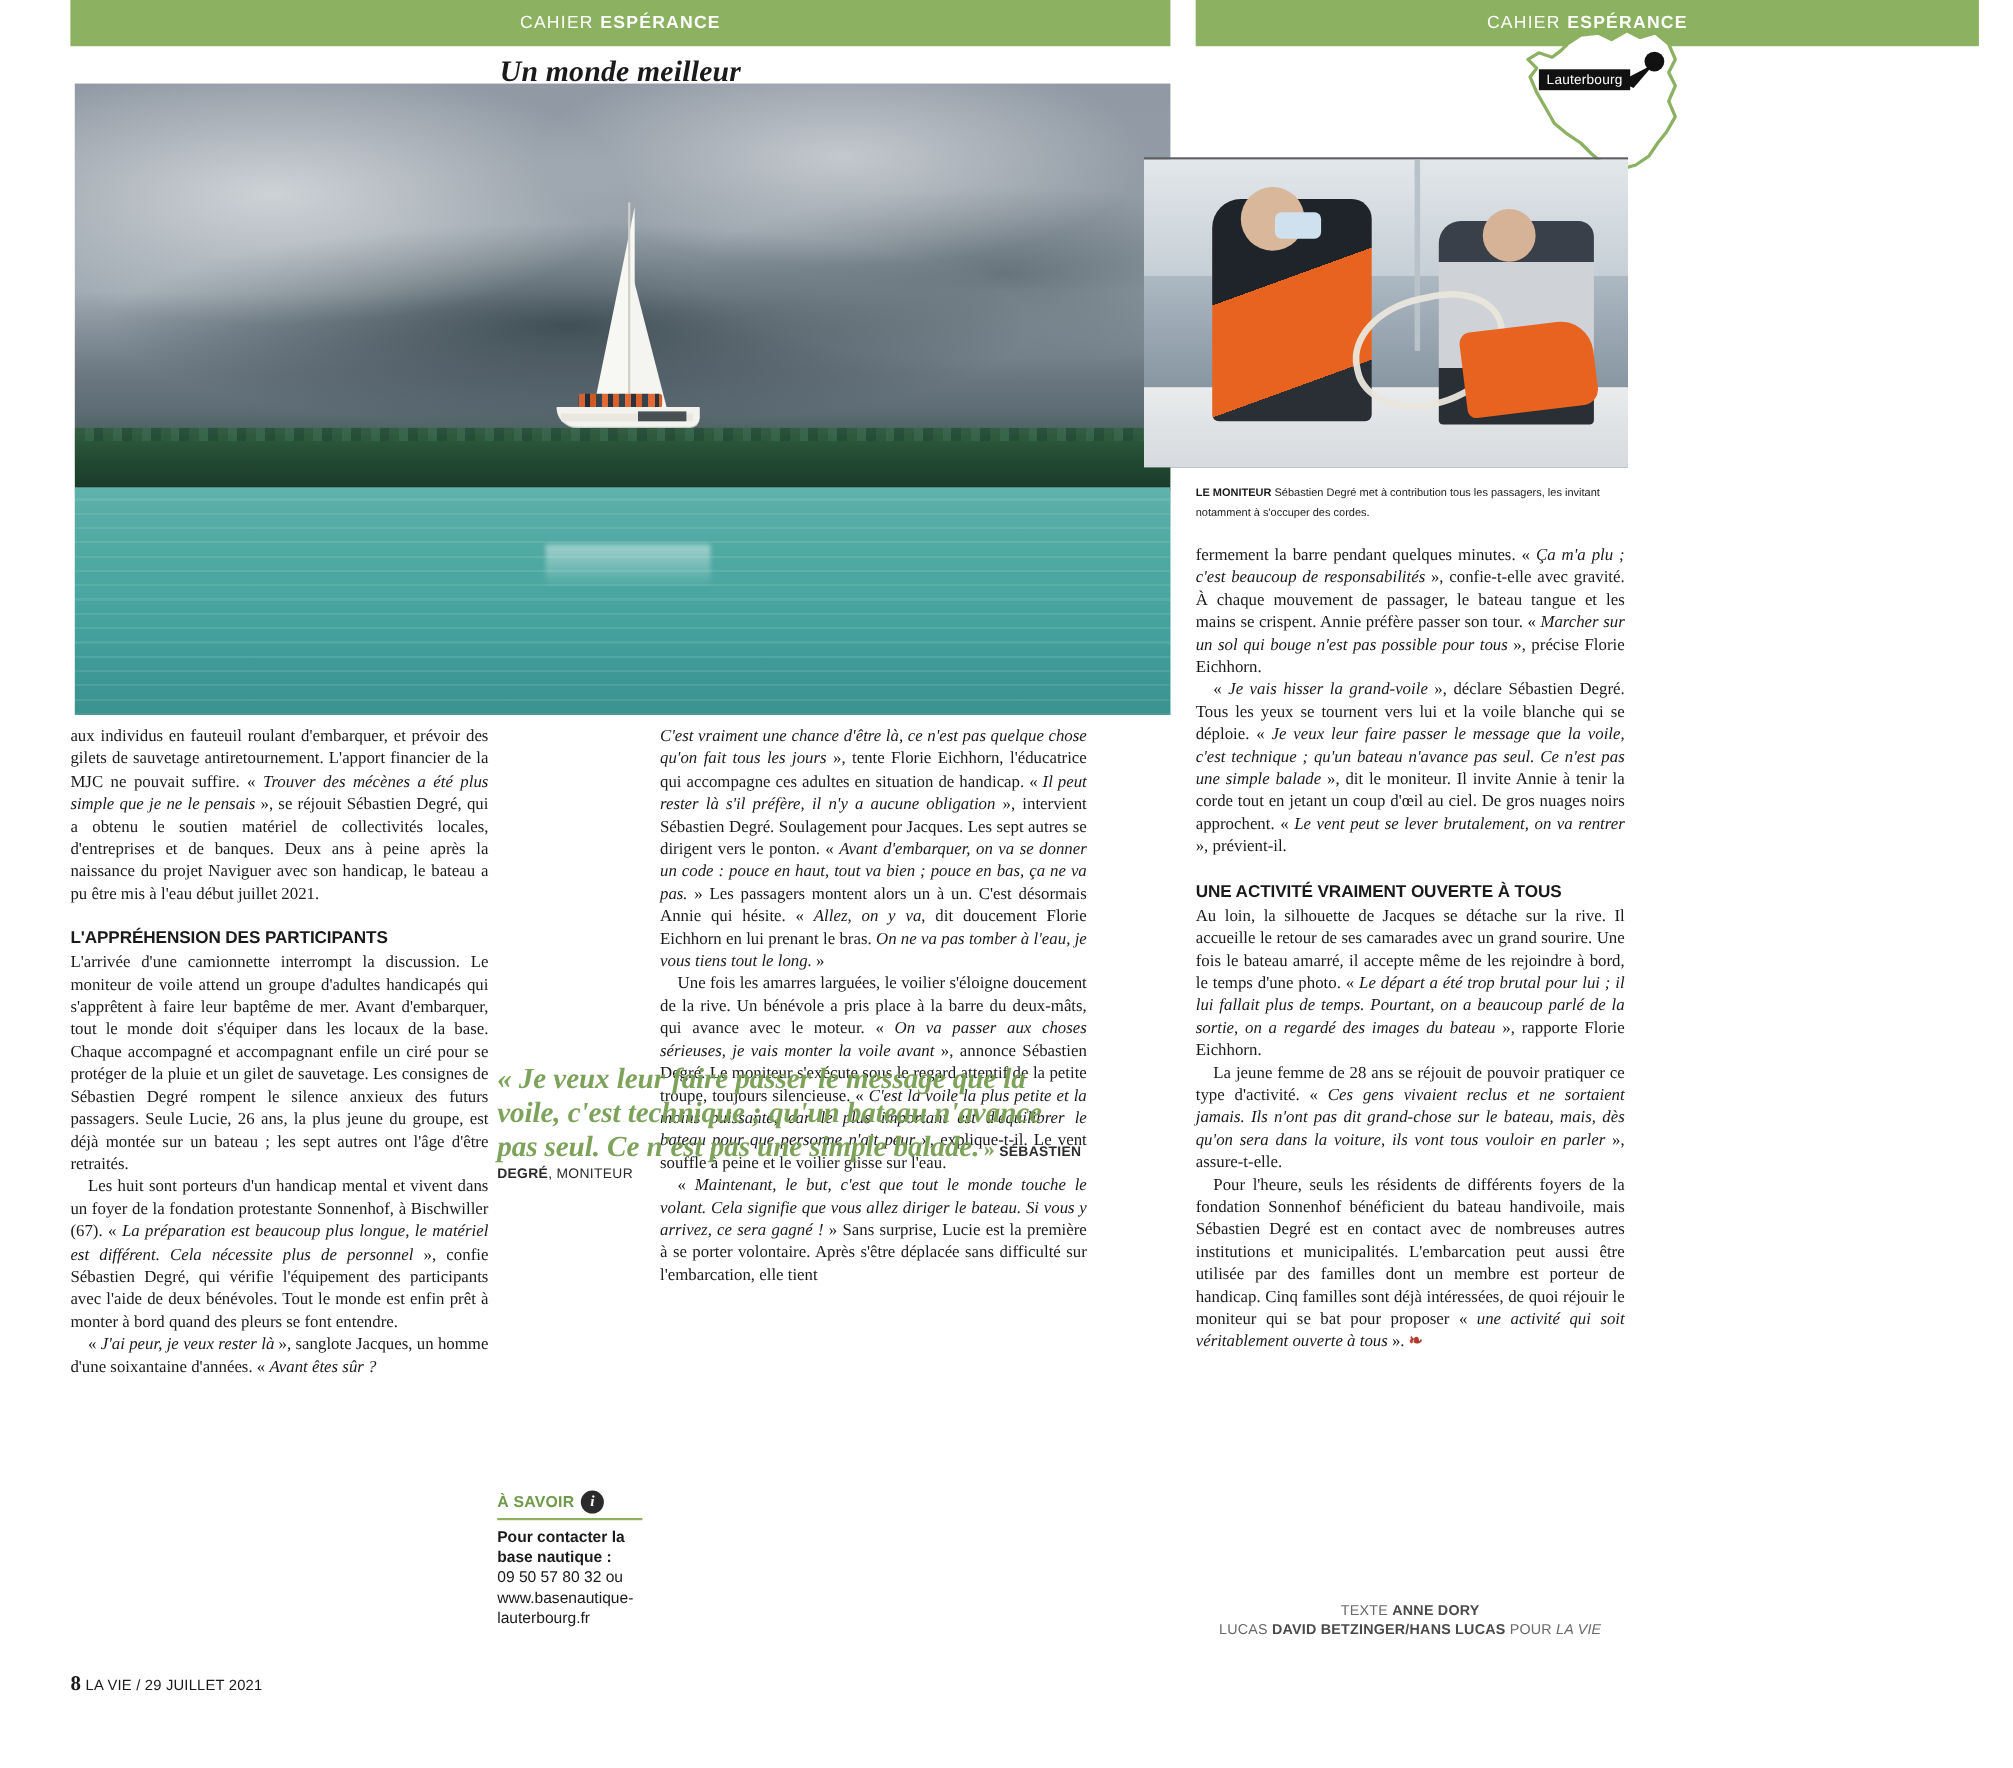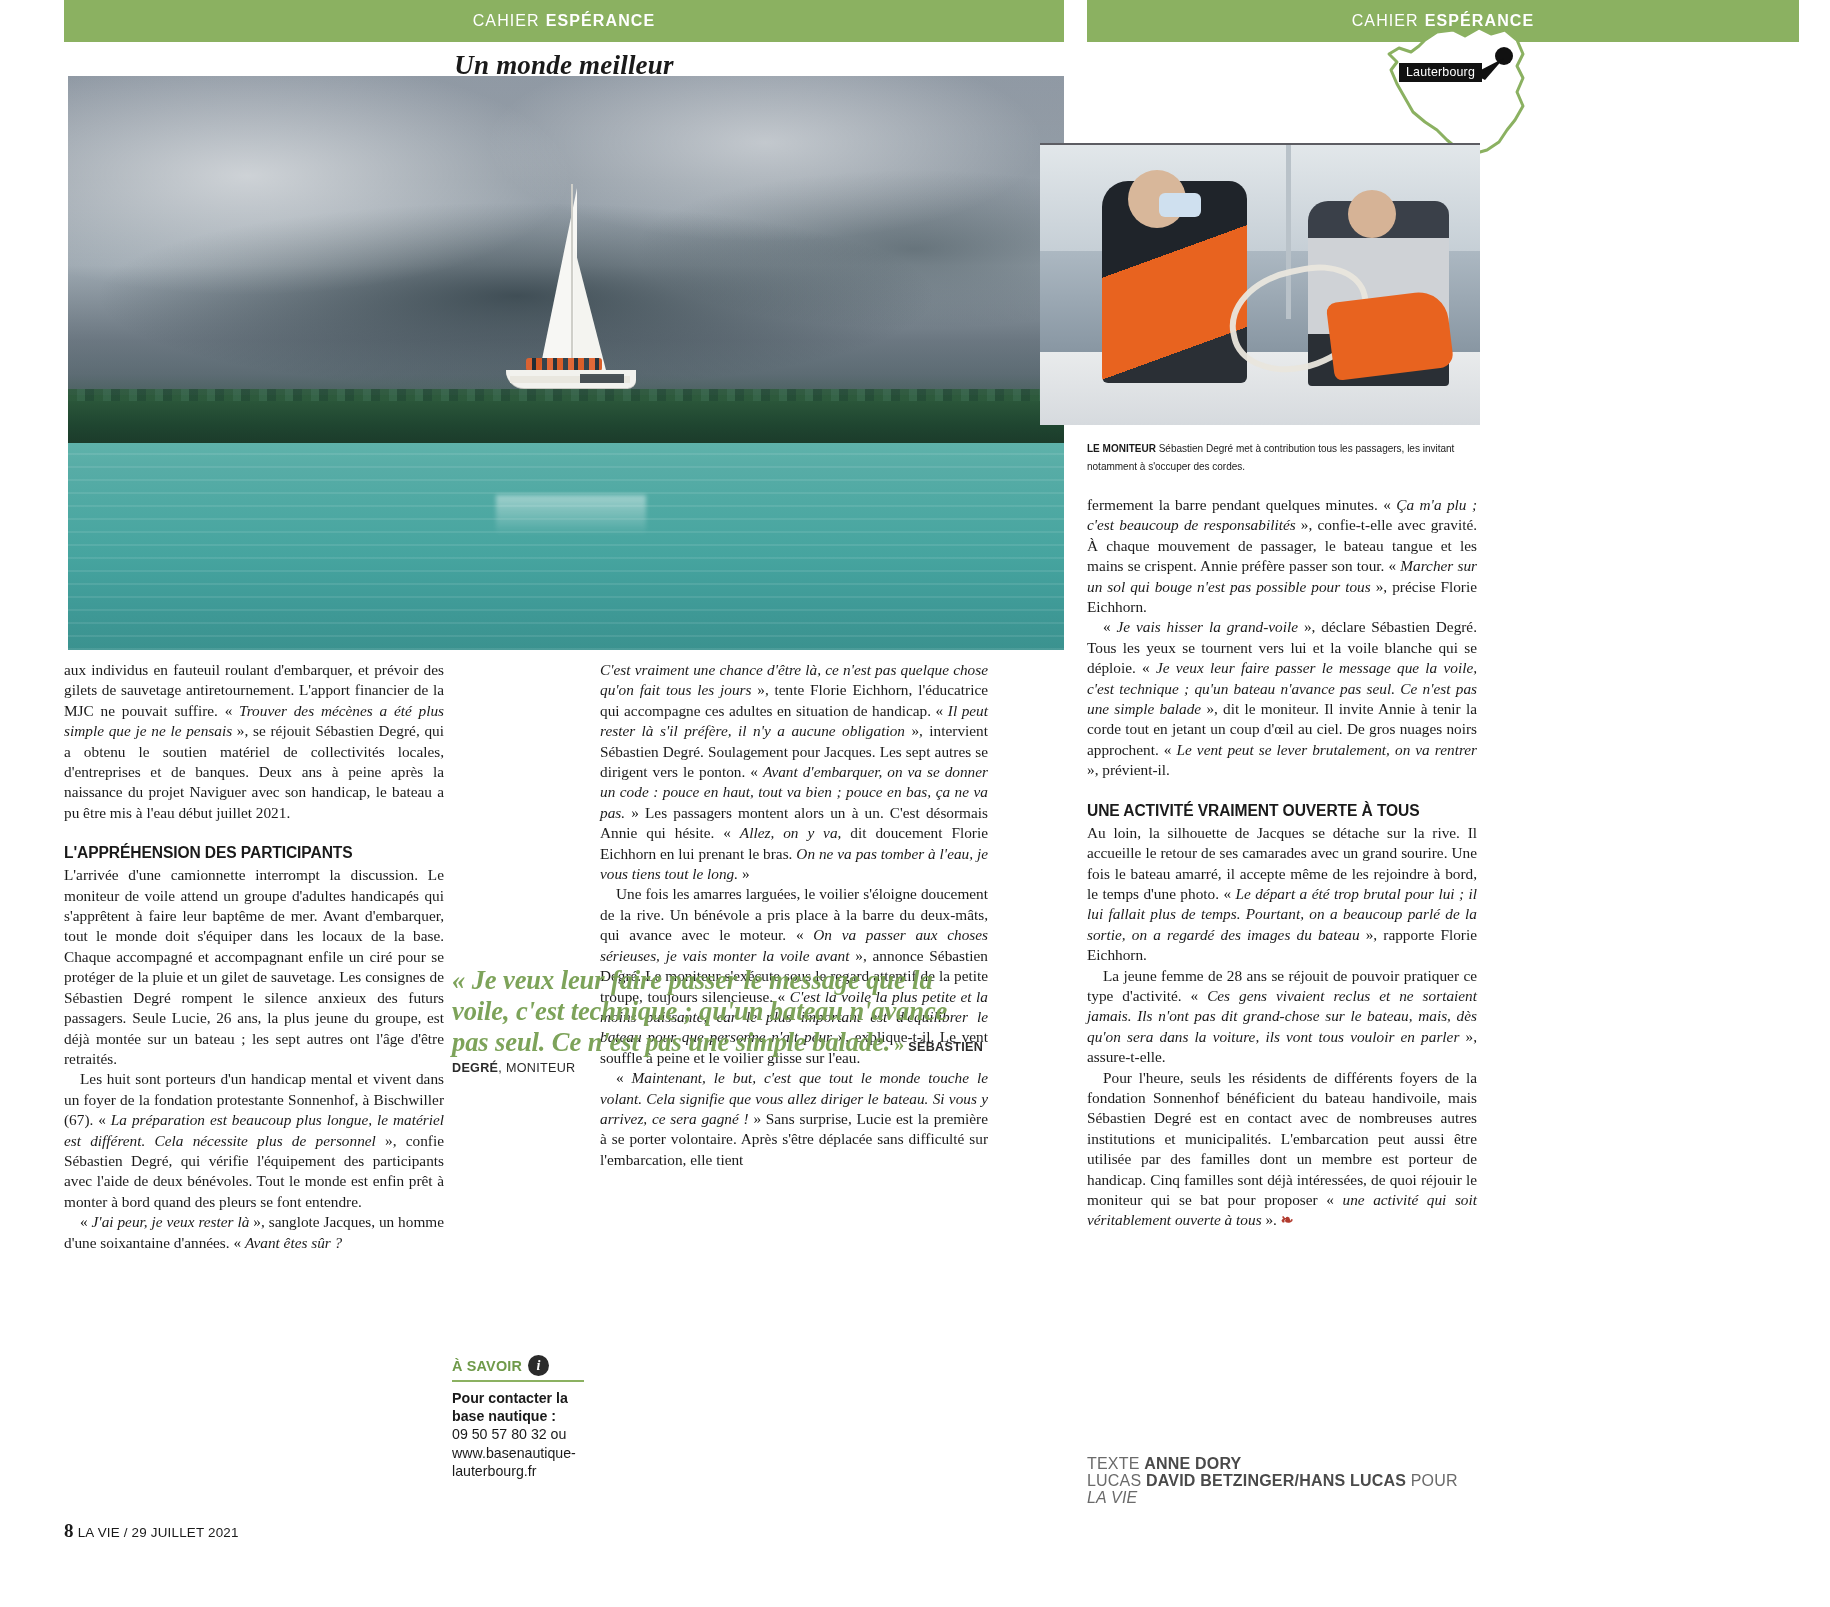--- a/index.html
+++ b/index.html
@@ -198,22 +198,22 @@
 
   #caption-right{
     position:absolute;left:1087px;top:440px;width:420px;
     font-family:"Liberation Sans",sans-serif;font-size:10px;line-height:18.4px;color:#1a1a1a;
   }
   #caption-right b{font-weight:700;}
 
   #col3{position:absolute;left:1087px;top:495px;width:390px;font-size:15.3px;line-height:20.4px;text-align:justify;}
 
   #credits{
-    position:absolute;left:1087px;top:1455px;width:390px;text-align:left;
-    font-family:"Liberation Sans",sans-serif;font-size:16px;line-height:17px;
+    position:absolute;left:1087px;top:1455px;width:390px;text-align:center;
+    font-family:"Liberation Sans",sans-serif;font-size:13px;line-height:17px;
     color:#6a6a6a;letter-spacing:.2px;
   }
   #credits b{font-weight:700;color:#4a4a4a;}
   #credits i{font-style:italic;}
   .end-mark{color:#b23b2e;font-weight:700;}
 </style>
 </head>
 <body>
 
 <div id="page-left">

